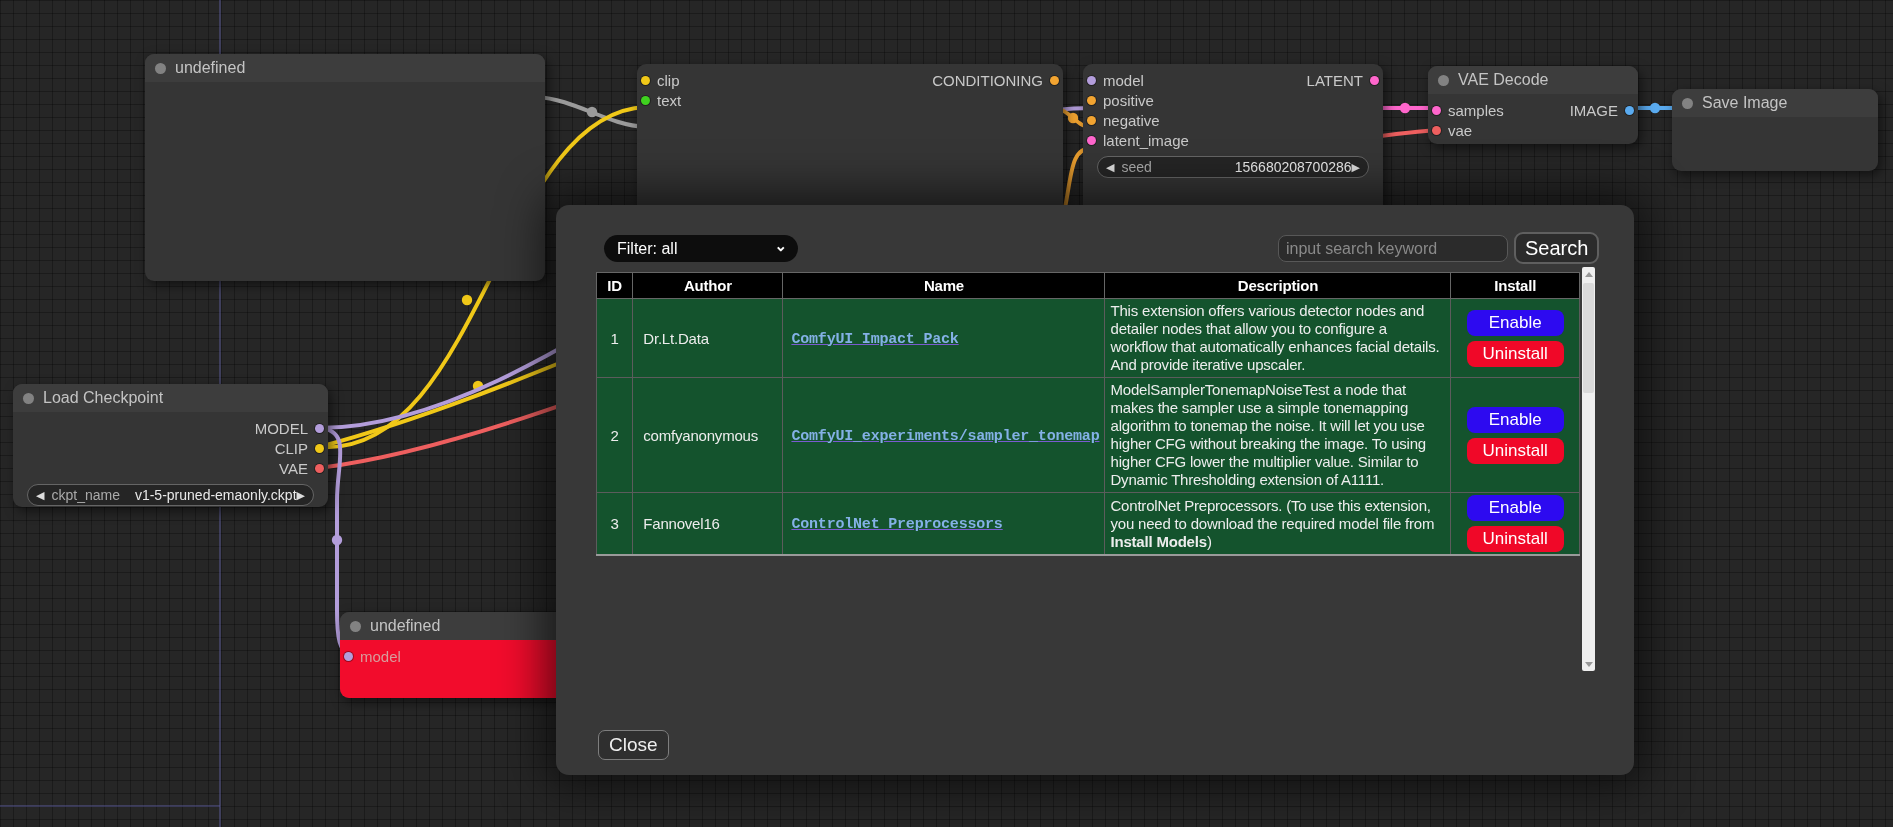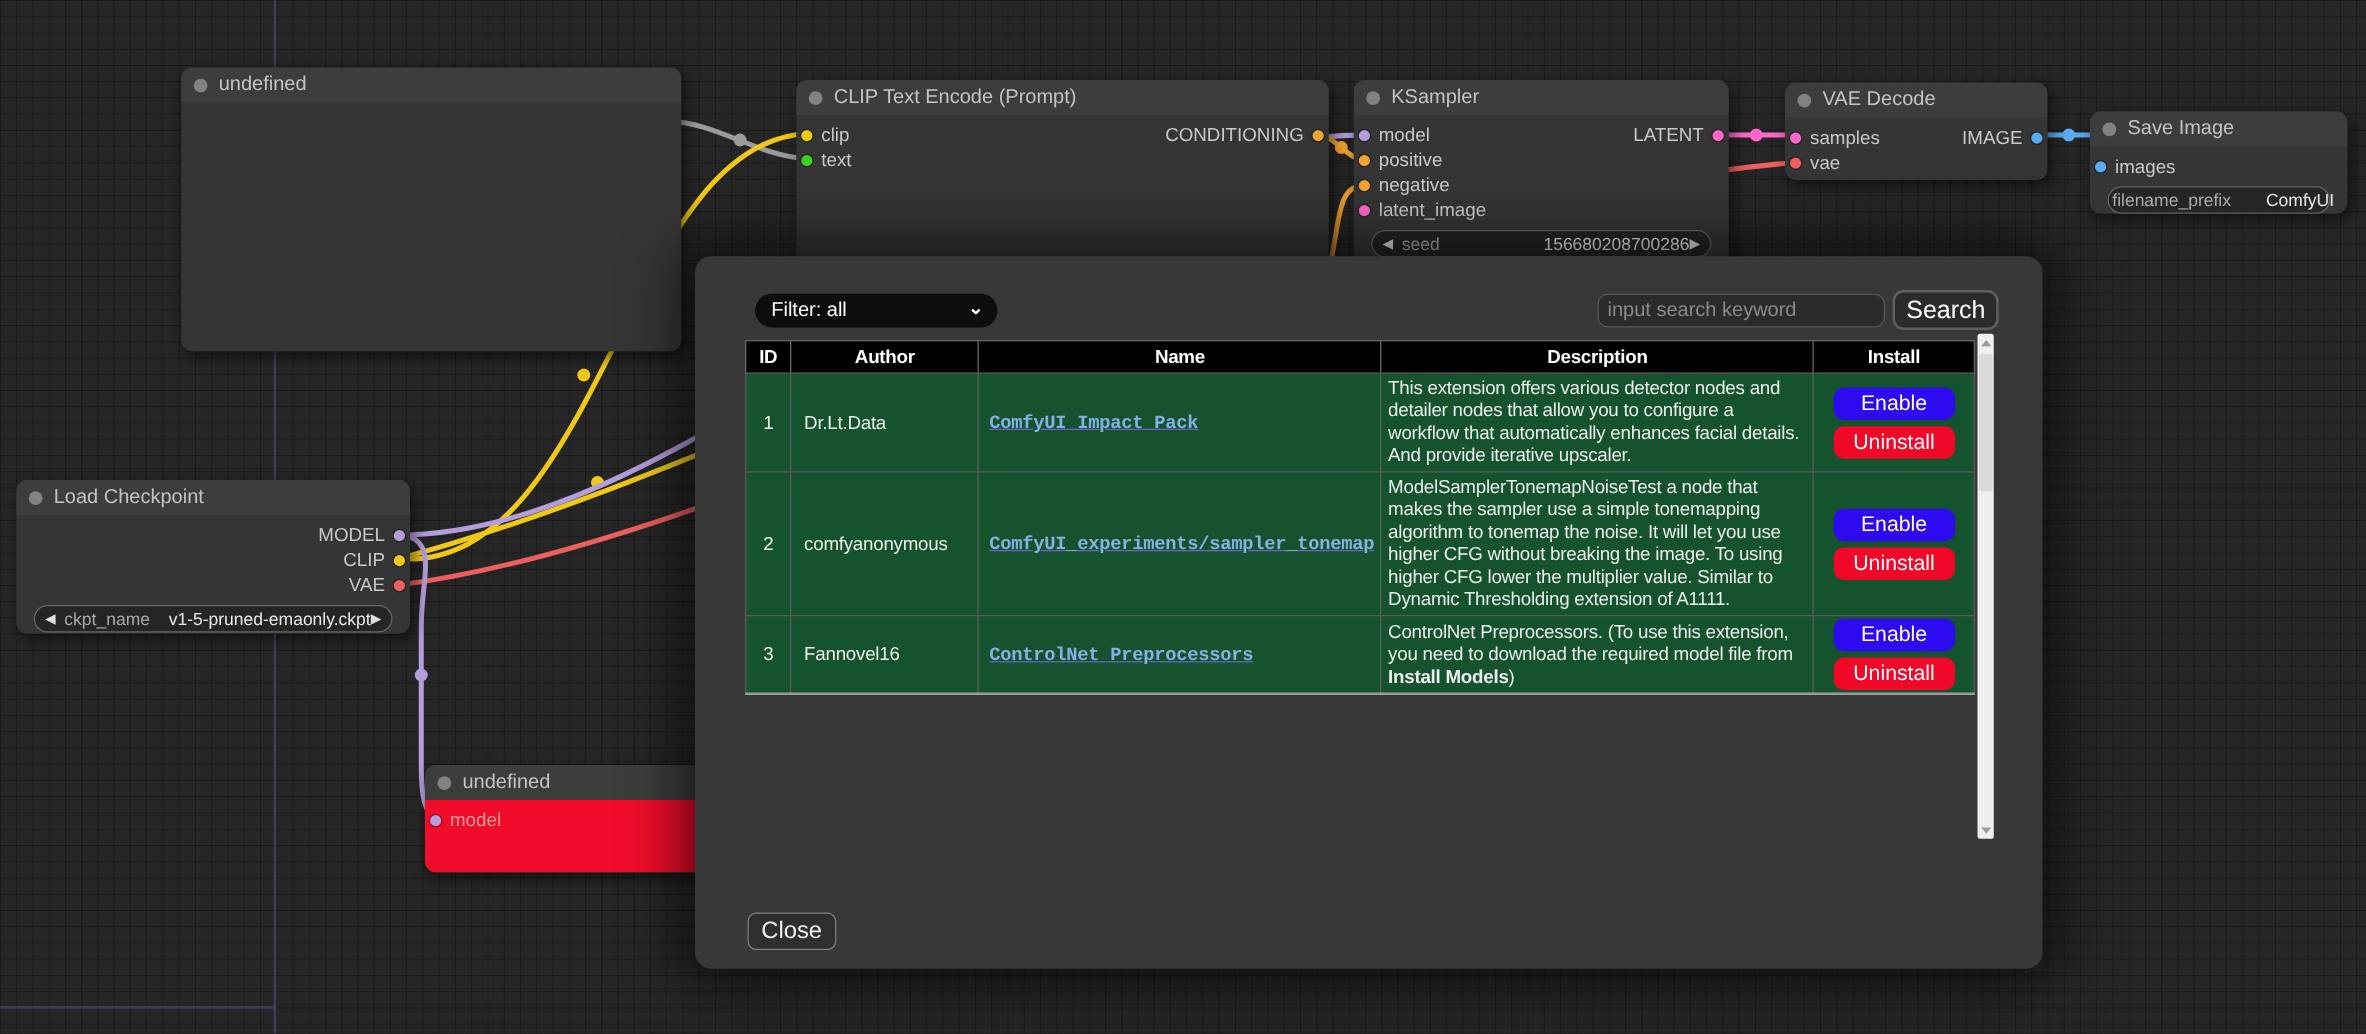--- a/index.html
+++ b/index.html
@@ -101,24 +101,20 @@
     </svg>
 
   <div id="nodes">
       <div class="node error" style="left: 145px; top: 54px; width: 400px; height: 227px;">
         <div class="node-title">
           <span class="title-dot"></span>
           <span>undefined</span>
         </div>
       </div>
       <div class="node" style="left: 637px; top: 64px; width: 426px; height: 150px;">
-        <div class="node-title">
-          <span class="title-dot"></span>
-          <span>CLIP Text Encode (Prompt)</span>
-        </div>
         <div class="node-body" style="height: 122px;">
           <div class="slot-rows">
             <div class="slot-row">
               <span class="slot in">
                 <i class="slot-dot" style="background: rgb(240, 200, 24);"></i>
                 <span>clip</span>
               </span>
               <span class="slot out">
                 <span>CONDITIONING</span>
                 <i class="slot-dot" style="background: rgb(242, 164, 49);"></i>
@@ -127,24 +123,20 @@
             <div class="slot-row">
               <span class="slot in">
                 <i class="slot-dot" style="background: rgb(63, 209, 31);"></i>
                 <span>text</span>
               </span>
             </div>
           </div>
         </div>
       </div>
       <div class="node" style="left: 1083px; top: 64px; width: 300px; height: 150px;">
-        <div class="node-title">
-          <span class="title-dot"></span>
-          <span>KSampler</span>
-        </div>
         <div class="node-body" style="height: 122px;">
           <div class="slot-rows">
             <div class="slot-row">
               <span class="slot in">
                 <i class="slot-dot" style="background: rgb(179, 157, 219);"></i>
                 <span>model</span>
               </span>
               <span class="slot out">
                 <span>LATENT</span>
                 <i class="slot-dot" style="background: rgb(255, 102, 204);"></i>
@@ -200,34 +192,20 @@
                 <span>vae</span>
               </span>
             </div>
           </div>
         </div>
       </div>
       <div class="node" style="left: 1672px; top: 69px; width: 206px; height: 82px; margin-top: 20px;">
         <div class="node-title">
           <span class="title-dot"></span>
           <span>Save Image</span>
-        </div>
-        <div class="node-body" style="height: 54px;">
-          <div class="slot-rows">
-            <div class="slot-row">
-              <span class="slot in">
-                <i class="slot-dot" style="background: rgb(90, 171, 240);"></i>
-                <span>images</span>
-              </span>
-            </div>
-          </div>
-          <div class="widget noarrows">
-            <span class="w-label">filename_prefix</span>
-            <span class="w-value center">ComfyUI</span>
-          </div>
         </div>
       </div>
       <div class="node" style="left: 13px; top: 384px; width: 315px; height: 123px;">
         <div class="node-title">
           <span class="title-dot"></span>
           <span>Load Checkpoint</span>
         </div>
         <div class="node-body" style="height: 95px;">
           <div class="slot-rows">
             <div class="slot-row">

